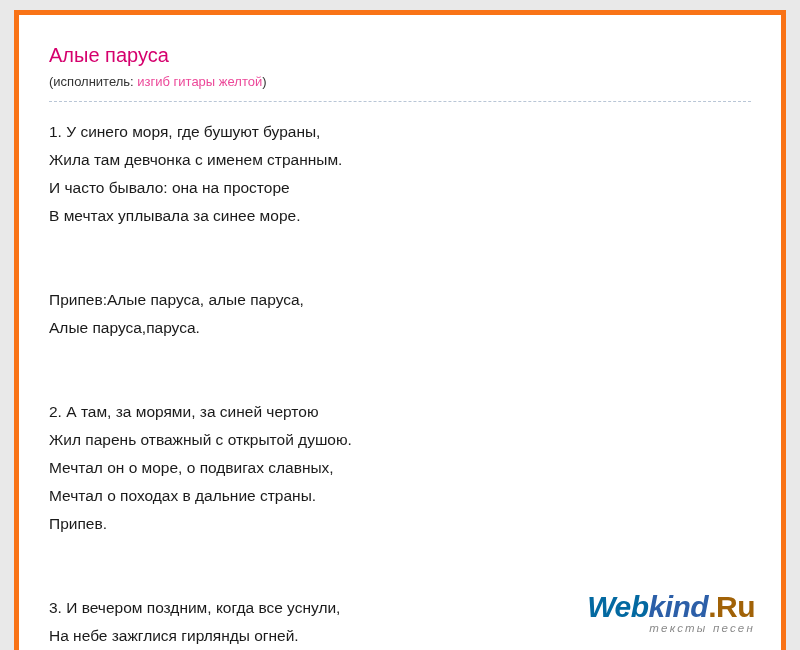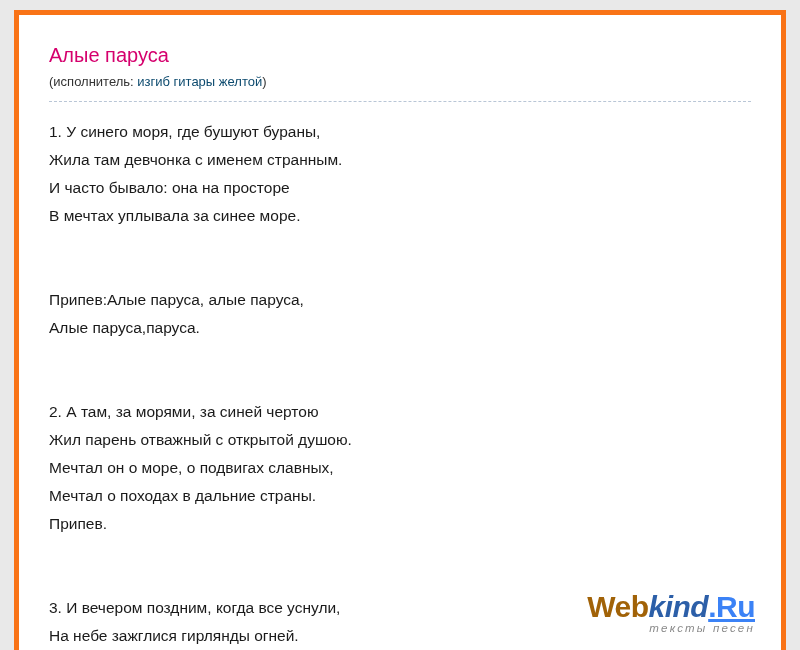--- a/index.html
+++ b/index.html
@@ -35,21 +35,21 @@
     line-height: 24px;
   }
   .performer-line {
     font-size: 13px;
     color: #333333;
     padding-bottom: 10px;
     border-bottom: 1px dashed #b9c6d6;
     line-height: 18px;
   }
   .performer-link {
-    color: #0c4a6e;
+    color: #ec4899;
     text-decoration: none;
   }
   .lyrics {
     margin-top: 16px;
     font-size: 15.5px;
     line-height: 28px;
     color: #1a1a1a;
     white-space: pre-wrap;
   }
   .watermark {
@@ -59,29 +59,29 @@
     text-align: right;
     user-select: none;
   }
   .wm-main {
     font-size: 30px;
     font-weight: bold;
     letter-spacing: -0.5px;
     line-height: 32px;
   }
   .wm-web {
-    color: #a16207;
+    color: #0369a1;
+    font-style: italic;
   }
   .wm-kind {
     color: #2c5fa8;
     font-style: italic;
   }
   .wm-ru {
-    color: #3b82f6;
-    text-decoration: underline;
+    color: #a16207;
   }
   .wm-sub {
     font-size: 11.5px;
     color: #8a8a8a;
     letter-spacing: 2.2px;
     line-height: 14px;
     margin-top: -2px;
     font-style: italic;
   }
 </style>

